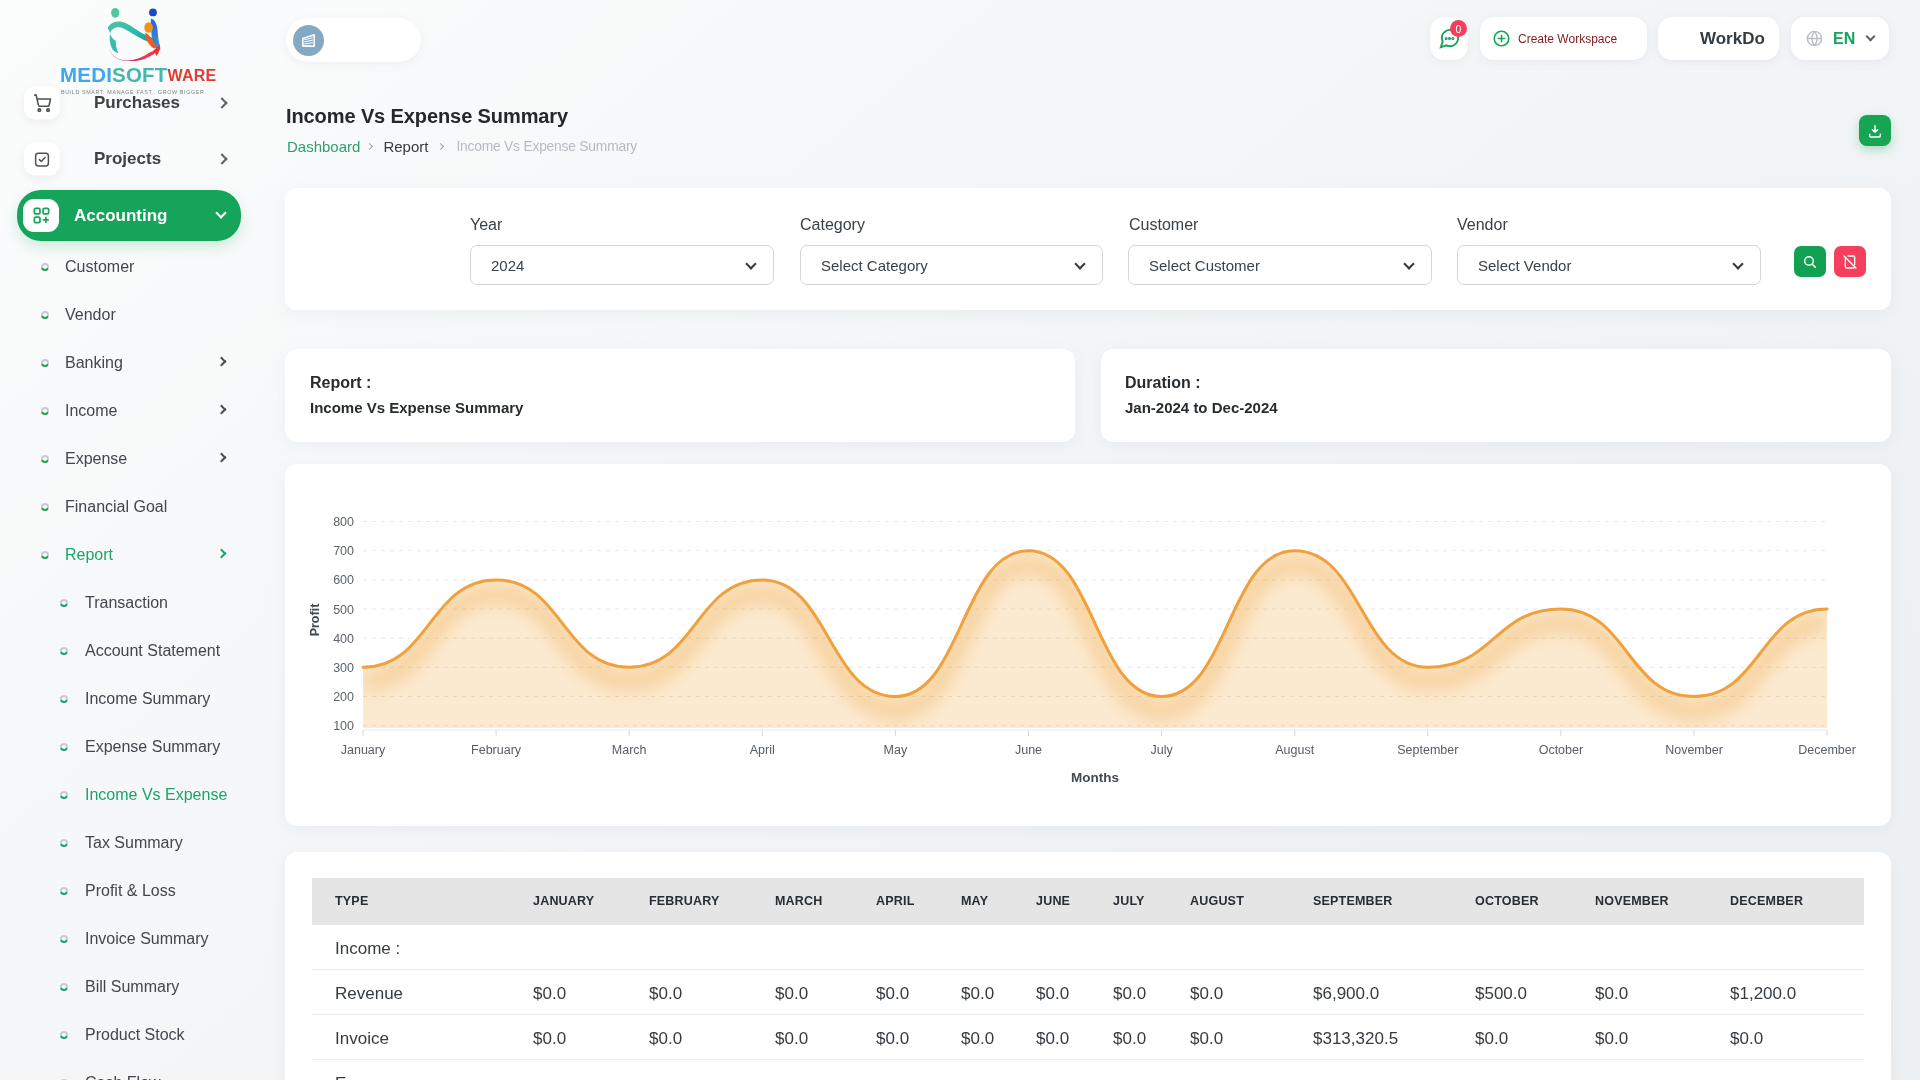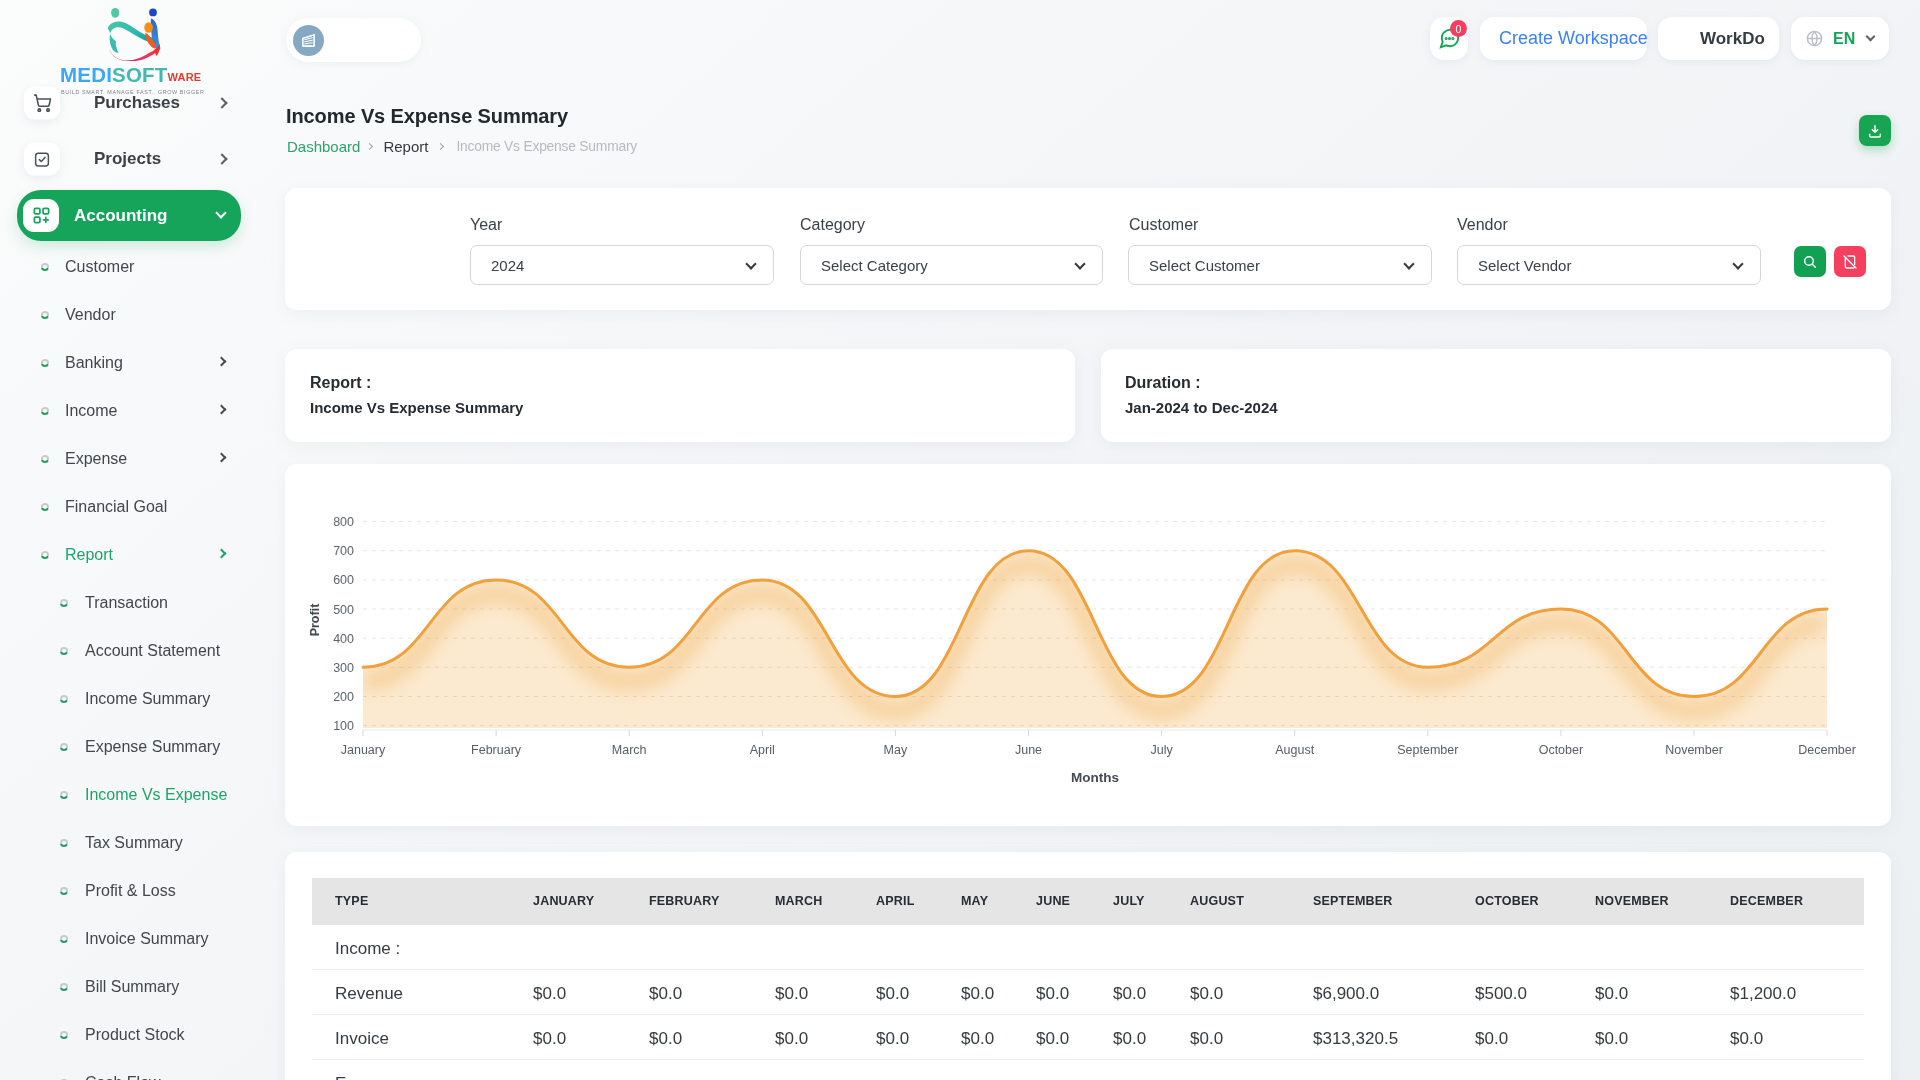--- a/index.html
+++ b/index.html
@@ -52,21 +52,21 @@
       <circle cx="51" cy="7.4" r="3.9" fill="#1a49c0"></circle>
       <path d="M49,13.5 C52.5,14.5 55,18.5 55.5,24.5 C56,31 56.5,37 58,41.5 C59,44.5 57.8,46.2 55.3,44.5 C51.8,42 49.8,36 49.4,28 C49.1,23 48.4,17.5 49,13.5 Z" fill="url(#lgblue)"></path>
       <path d="M6,22 C10,15.8 18,15.2 24,18.3 C32,22.3 38,28 46,31 C50.5,32.7 53.5,34.8 54.5,37.5 C50.5,38.5 46,36.5 42,35 C35,32.2 28,26.3 21,23.3 C15,20.8 9.5,23.2 8.2,28.5 C7.2,33 7.6,38.5 9.6,42.5 C11,45.8 13.6,47.6 16.6,47.9 C14.6,44.5 13.4,40.5 13.9,36 C12,35 9,32 8,28.5 C8.2,25.8 5.4,25.0 6,22 Z" fill="url(#lgteal)"></path>
       <path d="M7,43 C9,49.5 14,54 21,55.2 C30,56.6 39,53 46,48.5 C50,46 53.5,44.3 56.3,44.4 C54.2,47.6 50,50.7 44,53.2 C35,56.9 24,57.6 16,54 C11,51.6 8,47.6 7,43 Z" fill="url(#lgpink)"></path>
       <path d="M51.5,45.2 C54,43.8 56.4,41.5 57.6,39 C58.4,42.8 57.4,47.5 54.6,51 C53.6,48.8 52.3,46.6 51.5,45.2 Z" fill="#e8332e"></path>
       <path d="M43.5,27.5 C47.5,30.5 51.5,35 53.5,39.5 C54.8,42.6 54,44.4 51.3,43 C47.8,41 45,36.5 43.8,32 C43.3,30.2 43.2,28.8 43.5,27.5 Z" fill="#f05a25"></path>
       <ellipse cx="46.6" cy="22.5" rx="4.3" ry="5.3" fill="#f39015"></ellipse>
     </svg>
   </div>
   <div class="abs" style="left:60px;top:63px;width:145px;height:24px;font-weight:700;font-size:20.5px;letter-spacing:.2px;white-space:nowrap;">
-    <span style="color:#3fa7f0;">MEDI</span><span style="color:#45b8ae;">SOFT</span><span style="color:#e23b30;font-size:11px;font-weight:700;position:relative;top:-1px;">WARE</span>
+    <span style="color:#3fa7f0;">MEDI</span><span style="color:#45b8ae;">SOFT</span><span style="color:#e23b30;font-size:16px;font-weight:700;position:relative;top:-1px;">WARE</span>
   </div>
   <div class="abs" style="left:61px;top:89px;width:160px;font-size:5.4px;color:#7d8388;letter-spacing:.6px;white-space:nowrap;">BUILD SMART. MANAGE FAST.. GROW BIGGER.</div>
 
   <div class="mitem" style="top:79px;">
     <div class="ibox">
       <svg width="19" height="19" viewBox="0 0 24 24" fill="none" stroke="#4a5158" stroke-width="2" stroke-linecap="round" stroke-linejoin="round">
           <circle cx="8" cy="21" r="1.6"></circle>
           <circle cx="19" cy="21" r="1.6"></circle>
           <path d="M2.05 2.05h2l2.66 12.42a2 2 0 0 0 2 1.58h9.78a2 2 0 0 0 1.95-1.57l1.65-7.43H5.12"></path>
         </svg>
@@ -196,21 +196,21 @@
       <circle cx="15.5" cy="12" r=".6" fill="#16a45a"></circle>
     </svg>
   <div style="position:absolute;left:20px;top:3px;width:17px;height:17px;border-radius:50%;background:#f43f5e;color:#fff;font-size:10.5px;display:flex;align-items:center;justify-content:center;">0</div>
 </div>
 
 <div class="pill" style="left:1480px;top:17px;width:167px;height:43px;">
   <svg style="margin-left:12px;" width="19" height="19" viewBox="0 0 24 24" fill="none" stroke="#16a45a" stroke-width="2" stroke-linecap="round">
       <circle cx="12" cy="12" r="9.2"></circle>
       <path d="M12 8v8M8 12h8"></path>
     </svg>
-  <span style="margin-left:7px;font-size:18px;color:#3b82f6;white-space:nowrap;">Create Workspace</span>
+  <span style="margin-left:7px;font-size:12px;color:#7f1d1d;white-space:nowrap;">Create Workspace</span>
 </div>
 
 <div class="pill" style="left:1658px;top:17px;width:121px;height:43px;gap:21px;">
   <svg style="margin-left:13px;" width="19" height="19" viewBox="0 0 24 24" fill="none" stroke="#16a45a" stroke-width="2.2" stroke-linecap="round">
       <rect x="3" y="3" width="7" height="7" rx="1.5"></rect>
       <path d="M17.5 3v7M14 6.5h7"></path>
       <rect x="3" y="14" width="7" height="7" rx="1.5"></rect>
       <rect x="14" y="14" width="7" height="7" rx="1.5"></rect>
     </svg>
   <span style="margin-left:8px;font-size:17px;font-weight:600;color:#343b41;">WorkDo</span>

